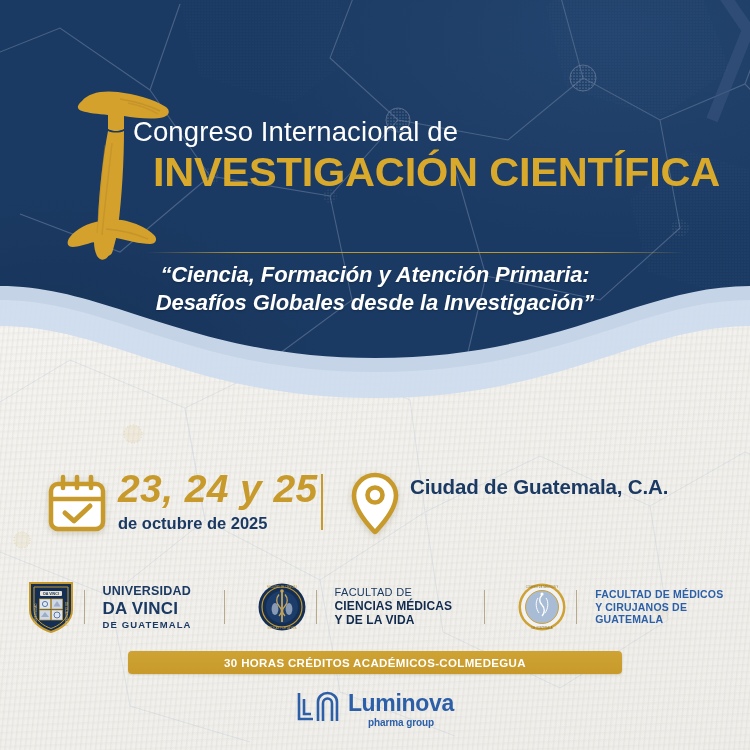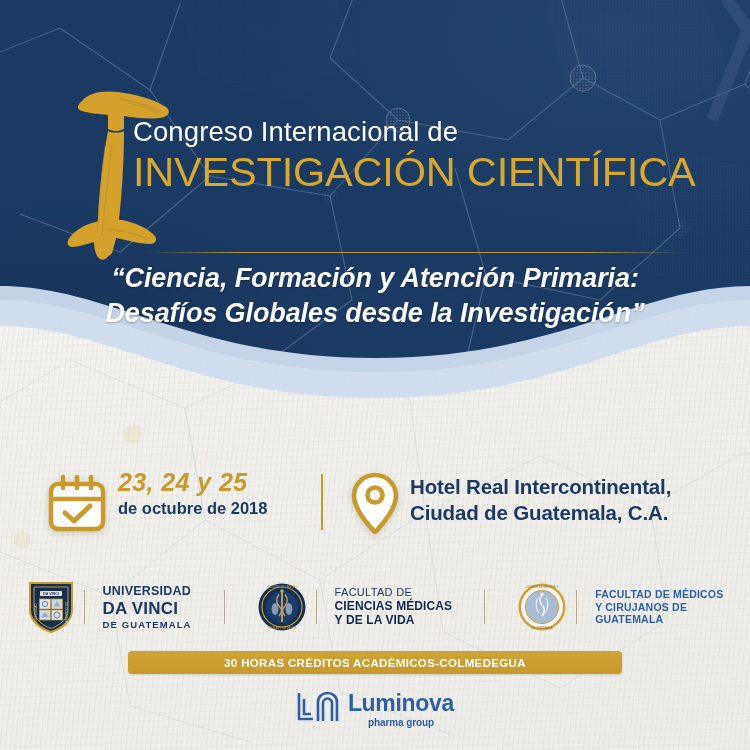--- a/index.html
+++ b/index.html
@@ -57,46 +57,46 @@
 
   
   .head-inner { position:absolute; top:9px; left:0; width:750px; height:330px; }
   .numeral { position:absolute; left:62px; top:78px; width:112px; height:180px; }
   .title-col { position:absolute; left:133px; top:108px; width:580px; }
   .t-line1 {
     color:#ffffff; font-size:27.5px; font-weight:400; letter-spacing:.1px;
     line-height:1.12; white-space:nowrap;
   }
   .t-line2 {
-    color:#d9a92c; font-size:41.5px; font-weight:normal; letter-spacing:-0.2px;
-    line-height:1.08; margin-top:2px; white-space:nowrap;
+    color:#d9a92c; font-size:41.5px; font-weight:bold; letter-spacing:-0.2px;
+    line-height:1.08; margin-top:2px; white-space:nowrap;margin-left:20px;
   }
   .t-line3 {
     color:#ffffff; font-size:30.5px; font-weight:400; letter-spacing:-0.1px;
     line-height:1.1; margin-top:2px; white-space:nowrap;
   }
   .gold-rule {
     position:absolute; left:145px; top:243px; width:540px; height:1px;
     background:linear-gradient(90deg, rgba(214,169,45,0) 0%, rgba(214,169,45,.85) 18%, rgba(214,169,45,.85) 82%, rgba(214,169,45,0) 100%);
   }
   .quote {
     position:absolute; left:95px; top:252px; width:560px;
     text-align:center; color:#ffffff;
-    font-size:27px; font-style:italic; font-weight:bold;
+    font-size:22px; font-style:italic; font-weight:bold;
     line-height:1.28; letter-spacing:-0.1px;
     text-shadow:0 1px 2px rgba(0,0,0,.28);
   }
 
   
   .info-row { position:absolute; left:0; top:462px; width:750px; height:82px; }
   .icon-cal { position:absolute; left:46px; top:10px; width:62px; height:62px;
               filter:drop-shadow(0 2px 3px rgba(120,110,80,.28)); }
   .date-block { position:absolute; left:118px; top:7px; width:200px; }
   .date-big {
-    color:#c79a2b; font-size:25px; font-weight:bold; font-style:italic;
+    color:#c79a2b; font-size:39px; font-weight:bold; font-style:italic;
     letter-spacing:.4px; line-height:1.05; white-space:nowrap;
   }
   .date-sub {
     color:#1b3a63; font-size:16.5px; font-weight:bold;
     line-height:1.15; margin-top:4px; white-space:nowrap;
   }
   .v-div { position:absolute; left:321px; top:12px; width:2px; height:56px; background:#c79a2b; }
   .icon-pin { position:absolute; left:348px; top:8px; width:54px; height:66px;
               filter:drop-shadow(0 2px 3px rgba(120,110,80,.28)); }
   .venue {
@@ -258,33 +258,32 @@
       <g stroke="#c79a2b" stroke-width="4.5" fill="none" stroke-linecap="round">
         <path d="M17,5 L17,16"></path>
         <path d="M31,5 L31,16"></path>
         <path d="M45,5 L45,16"></path>
       </g>
       <path d="M19,41 L28,49 L44,34" fill="none" stroke="#c79a2b" stroke-width="5" stroke-linecap="round" stroke-linejoin="round"></path>
     </svg>
 
     <div class="date-block">
       <div class="date-big">23, 24 y 25</div>
-      <div class="date-sub">de octubre de 2018</div>
+      <div class="date-sub">de octubre de 2025</div>
     </div>
 
     <div class="v-div"></div>
 
     <svg class="icon-pin" viewBox="0 0 54 66">
       <path d="M27,5 C15.5,5 6,14.2 6,25.6 C6,39.5 22,57 26,61.3 C26.6,62 27.4,62 28,61.3
                C32,57 48,39.5 48,25.6 C48,14.2 38.5,5 27,5 Z" fill="#ffffff" stroke="#c79a2b" stroke-width="4.6"></path>
       <circle cx="27" cy="25" r="7.5" fill="#ffffff" stroke="#c79a2b" stroke-width="4.6"></circle>
     </svg>
 
     <div class="venue">
-      <div>Hotel Real Intercontinental,</div>
       <div>Ciudad de Guatemala, C.A.</div>
     </div>
   </div>
 
   <div class="logos">
 
     <div class="logo-unit">
       <svg class="mark" width="48" height="54" viewBox="0 0 48 54">
         <path d="M3,3 L45,3 L45,30 C45,42 33,49 24,52 C15,49 3,42 3,30 Z" fill="#152f54" stroke="#c79a2b" stroke-width="2"></path>
         <path d="M7,7 L41,7 L41,30 C41,40 31,46 24,48.5 C17,46 7,40 7,30 Z" fill="none" stroke="#c79a2b" stroke-width="1"></path>

